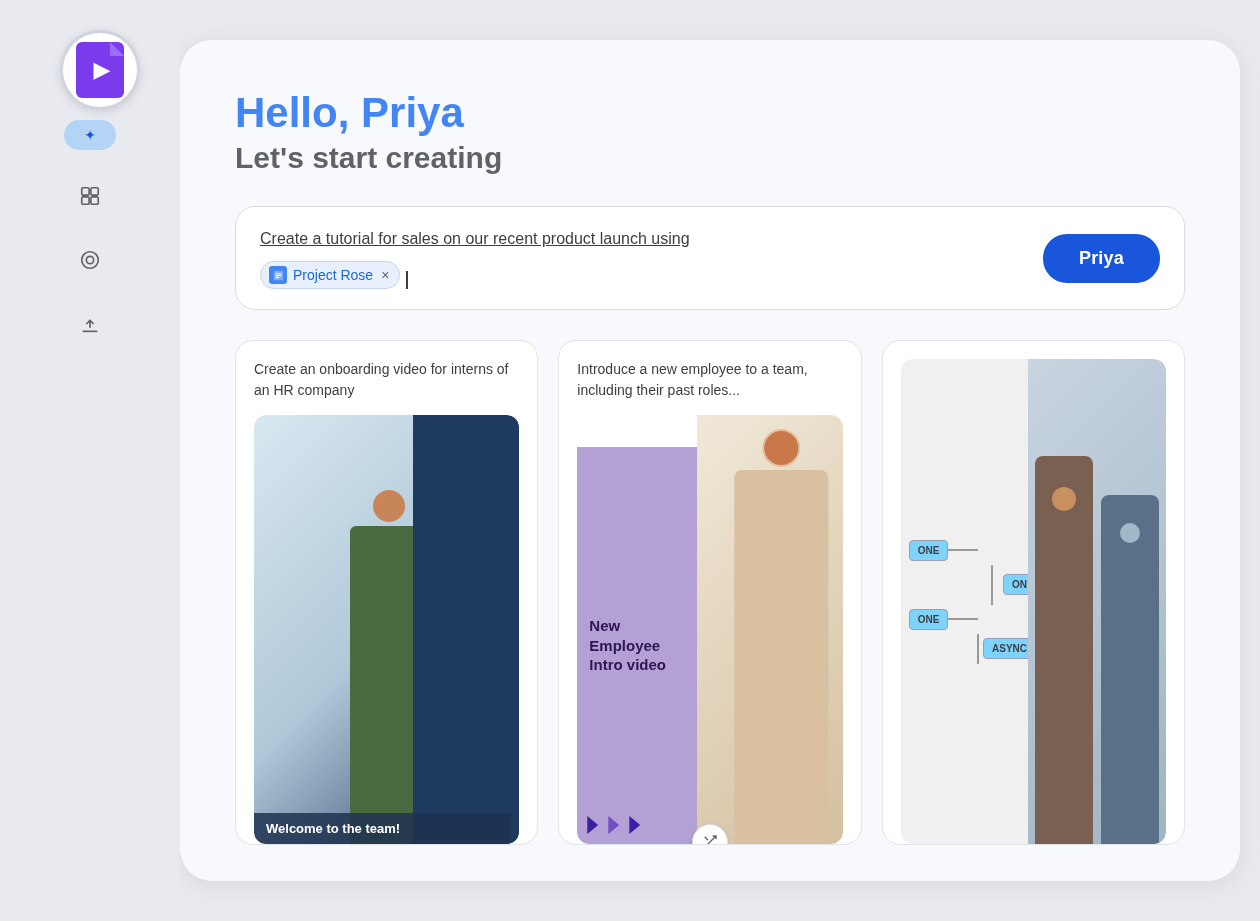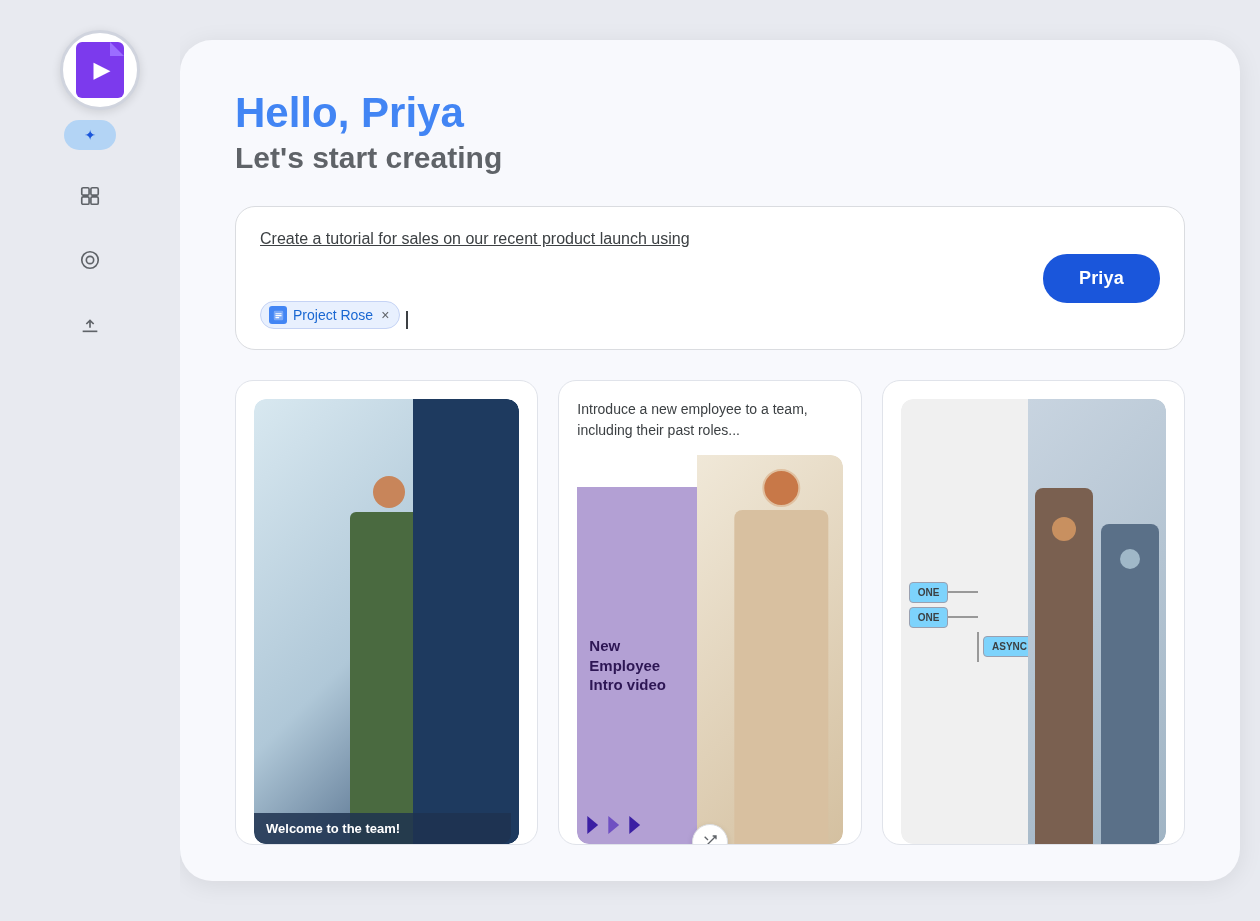--- a/index.html
+++ b/index.html
@@ -170,21 +170,20 @@
       font-size: 16px;
       color: #3c4043;
       font-weight: 400;
       line-height: 1.5;
       text-decoration: underline;
     }
     .tag-row {
       display: flex;
       align-items: flex-end;
       gap: 4px;
-      margin-top: 40px;
     }
     .tag {
       display: flex;
       align-items: center;
       gap: 6px;
       background: #e8f0fe;
       border: 1.5px solid #c5d3f5;
       border-radius: 20px;
       padding: 4px 10px 4px 8px;
       font-size: 14px;
@@ -440,20 +439,21 @@
           </div>
           <span class="input-cursor"></span>
         </div>
       </div>
       <button class="create-btn">Priya</button>
     </div>
 
     <div class="suggestions">
 
       <div class="suggestion-card">
+        <div class="suggestion-text">Create an onboarding video for interns of an HR company</div>
         <div class="suggestion-image">
           <div class="card1-image">
 
             <div style="position:absolute;inset:0;background:linear-gradient(135deg,#d8e8f0 0%,#b0c8d8 50%,#1e3a5f 100%);border-radius:12px;"></div>
 
             <div style="position:absolute;bottom:0;left:30%;width:42%;height:85%;border-radius:8px 8px 0 0;overflow:hidden;display:flex;flex-direction:column;align-items:center;">
               <div style="width:32px;height:32px;border-radius:50%;background:#c8855a;margin-top:10px;"></div>
               <div style="width:70%;flex:1;background:#4a6a40;border-radius:6px 6px 0 0;margin-top:4px;"></div>
             </div>
             <div style="position:absolute;right:0;top:0;bottom:0;width:40%;background:#1e3a5f;border-radius:0 12px 12px 0;"></div>
@@ -498,20 +498,24 @@
         <div class="suggestion-image">
           <div class="card3-image">
 
             <div style="position:absolute;left:8px;top:10px;bottom:10px;width:48%;display:flex;flex-direction:column;justify-content:center;gap:0;">
 
               <div style="display:flex;align-items:center;gap:0;margin-bottom:4px;">
                 <div class="diagram-box">ONE</div>
                 <div style="width:30px;height:2px;background:#999;"></div>
               </div>
 
+              <div style="display:flex;align-items:center;justify-content:flex-end;gap:0;margin-bottom:4px;">
+                <div style="width:0;height:40px;border-left:2px solid #999;margin-left:20px;margin-right:10px;"></div>
+                <div class="diagram-box">ON</div>
+              </div>
 
               <div style="display:flex;align-items:center;gap:0;margin-bottom:4px;">
                 <div class="diagram-box">ONE</div>
                 <div style="width:30px;height:2px;background:#999;"></div>
               </div>
 
               <div style="display:flex;align-items:center;justify-content:flex-end;gap:0;">
                 <div style="width:0;height:30px;border-left:2px solid #999;margin-left:20px;margin-right:4px;"></div>
                 <div class="diagram-box">ASYNC</div>
               </div>

